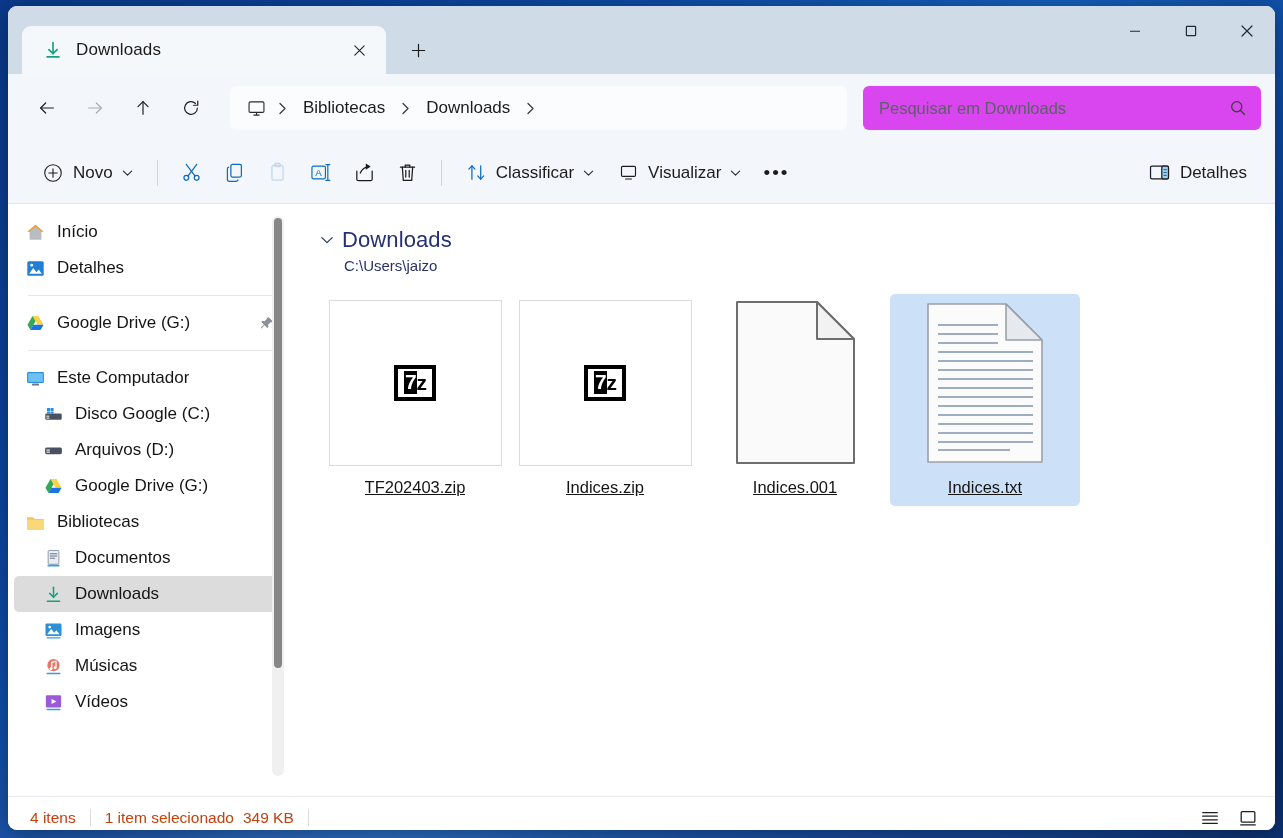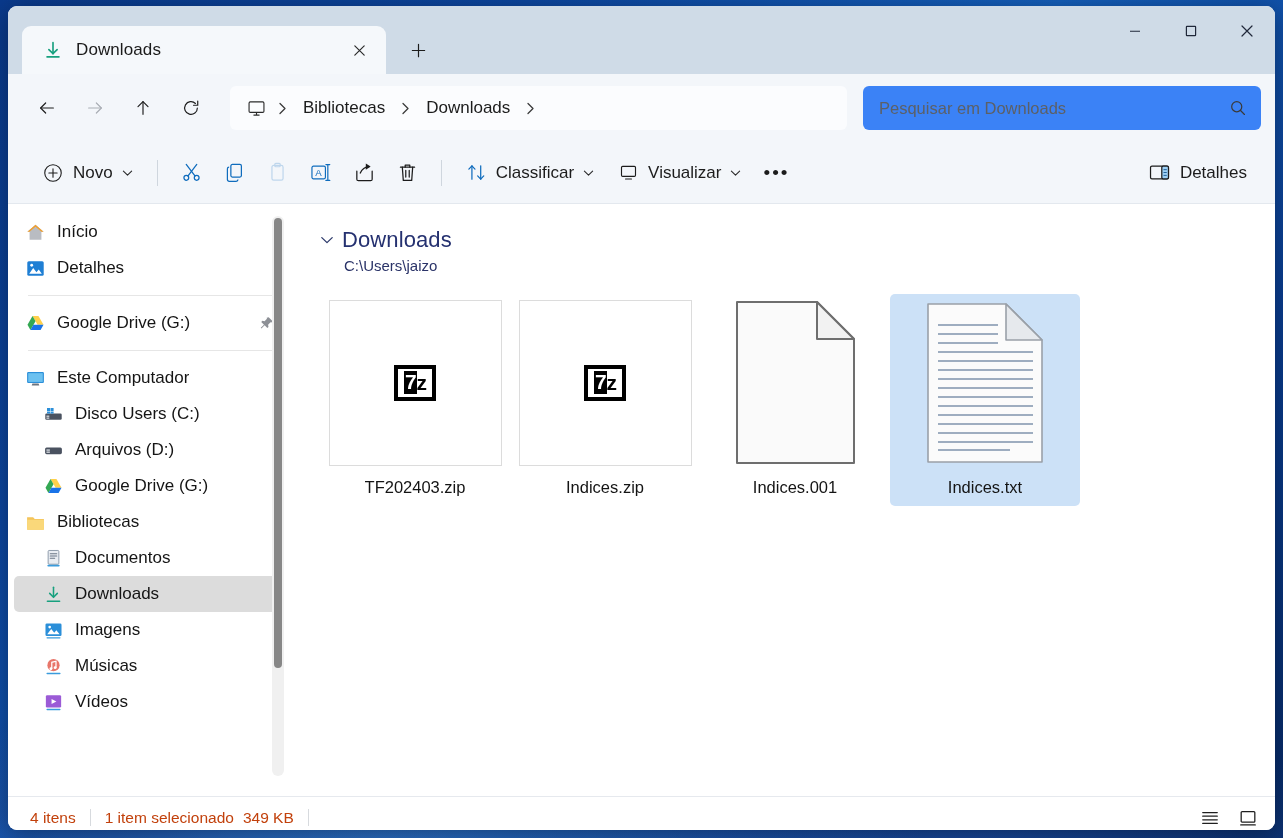--- a/index.html
+++ b/index.html
@@ -106,21 +106,21 @@
     font-size: 17px; color: #1c1c1c;
     padding: 4px 7px; border-radius: 4px;
     white-space: nowrap;
   }
   .crumb-sep {
     color: #3b3b3b; font-size: 15px; padding: 0 9px;
     display: flex; align-items: center;
   }
   .searchbox {
     width: 398px; height: 44px; flex: none;
-    background: #3b82f6;
+    background: #d946ef;
     border-radius: 6px;
     display: flex; align-items: center;
     padding: 0 14px 0 16px;
   }
   .searchbox input {
     flex: 1; border: none; outline: none; background: transparent;
     font-size: 16.5px; font-family: "Liberation Sans", sans-serif;
     color: #1c1c1c; min-width: 0;
   }
   .searchbox input::placeholder { color: #5c6066; }
@@ -242,21 +242,21 @@
     letter-spacing: -1px; line-height: 1;
   }
   .sevenzip .sev {
     background: #000; color: #fff; padding: 0 1px;
     display: inline-block; line-height: 1.05;
   }
   .file-name {
     font-size: 16.5px; color: #141414;
     margin-top: 12px; text-align: center;
     max-width: 180px; white-space: nowrap;
-    overflow: hidden; text-overflow: ellipsis;
+    overflow: hidden; text-overflow: ellipsis; text-decoration: underline;
   }
 
   
   .statusbar {
     height: 42px;
     background: #ffffff;
     border-top: 1px solid #e6e9ee;
     display: flex; align-items: center;
     padding: 0 10px 0 22px;
   }
@@ -571,21 +571,21 @@
           <svg width="21" height="21" viewBox="0 0 22 22">
               <rect x="2.4" y="10" width="17.2" height="6.6" rx="1.3" fill="#4a5260"></rect>
               <rect x="3.6" y="12.1" width="3" height="1.4" fill="#cfd4da"></rect>
               <rect x="3.6" y="14.1" width="3" height="1.4" fill="#cfd4da"></rect>
               <rect x="4.2" y="4.2" width="3.2" height="3.2" fill="#2b8fd9"></rect>
               <rect x="7.9" y="4.2" width="3.2" height="3.2" fill="#2b8fd9"></rect>
               <rect x="4.2" y="7.9" width="3.2" height="2.1" fill="#2b8fd9"></rect>
               <rect x="7.9" y="7.9" width="3.2" height="2.1" fill="#2b8fd9"></rect>
             </svg>
         </span>
-        <span class="ni-label">Disco Users (C:)</span>
+        <span class="ni-label">Disco Google (C:)</span>
       </div>
       <div class="nav-item indent">
         <span class="ni-icon">
           <svg width="21" height="21" viewBox="0 0 22 22">
               <rect x="2.2" y="7.8" width="17.6" height="7" rx="1.6" fill="#4a5260"></rect>
               <rect x="3.6" y="9.8" width="3.6" height="1.5" fill="#cfd4da"></rect>
               <rect x="3.6" y="12" width="3.6" height="1.5" fill="#cfd4da"></rect>
             </svg>
         </span>
         <span class="ni-label">Arquivos (D:)</span>

